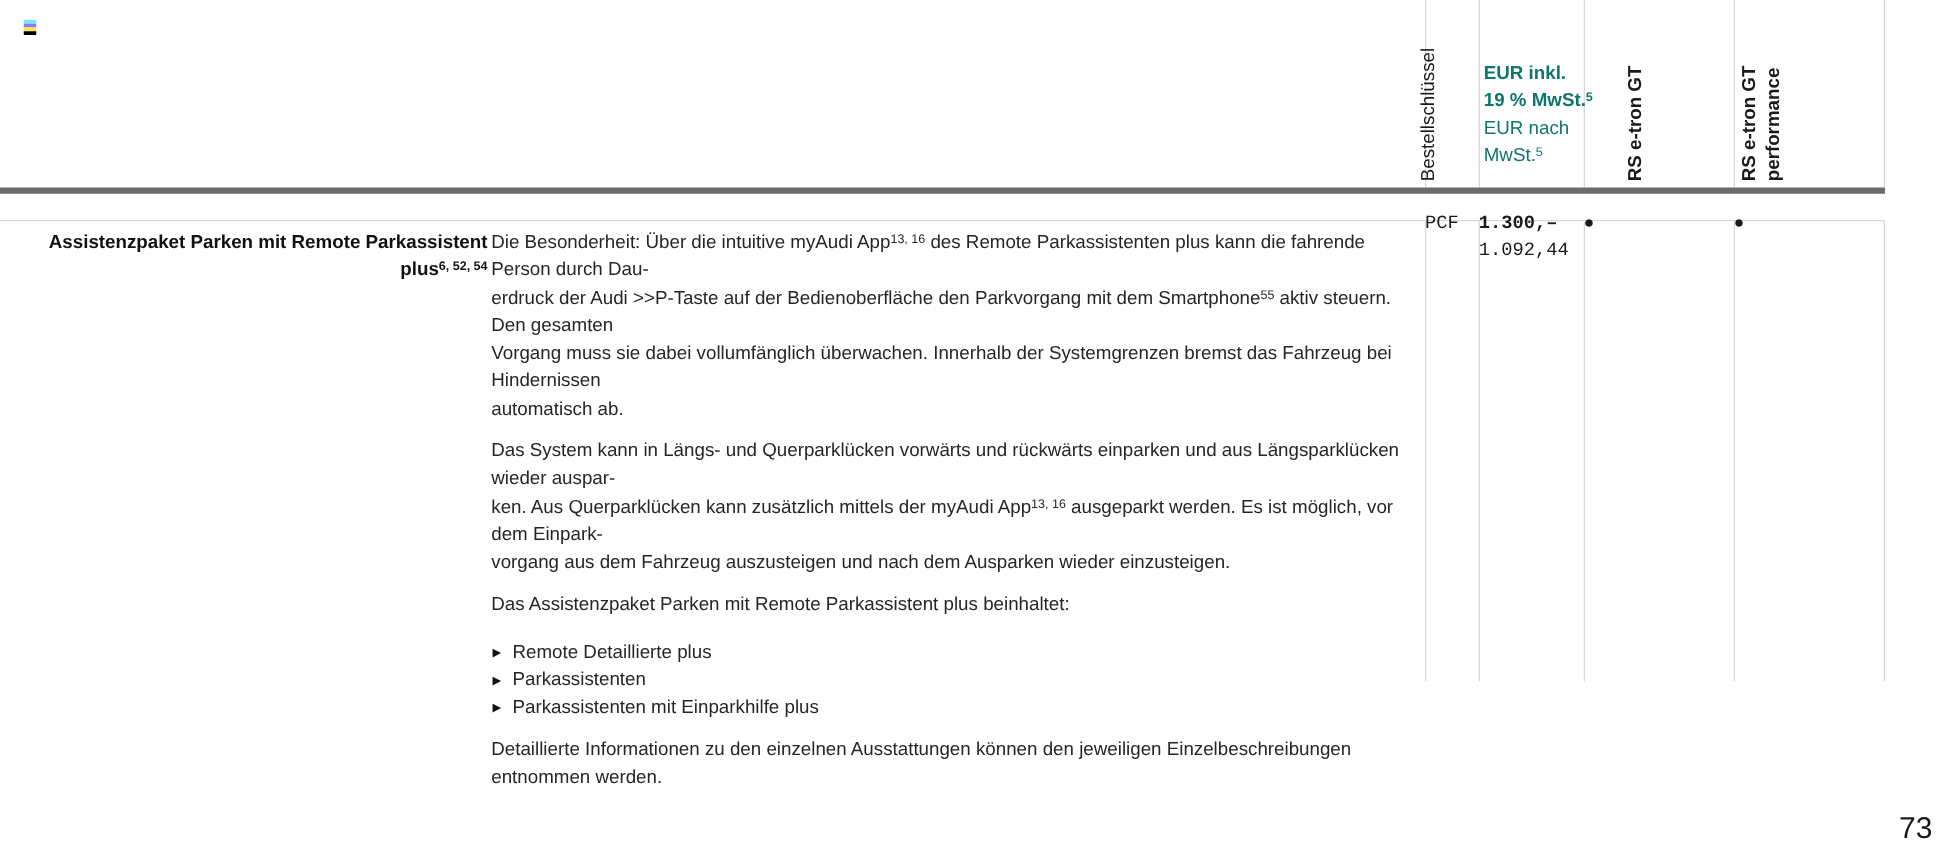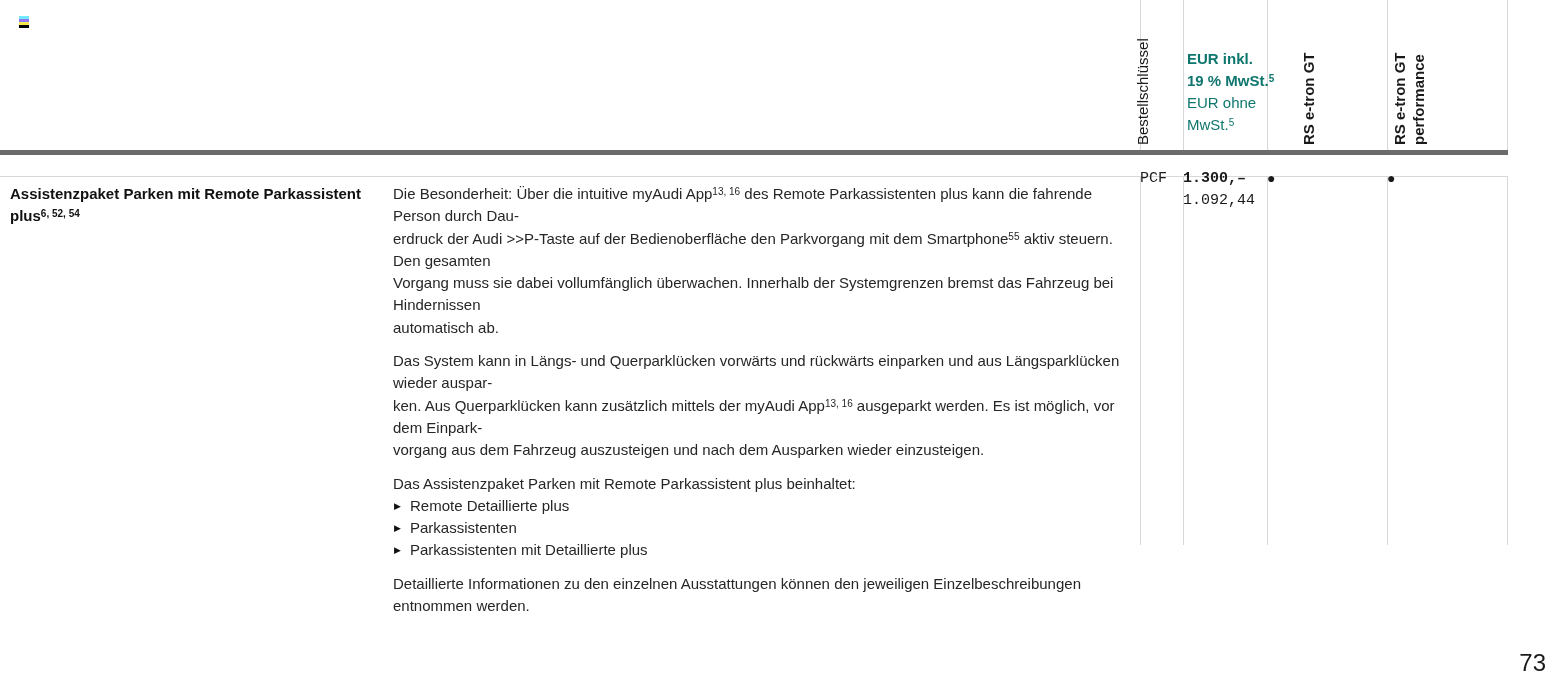--- a/index.html
+++ b/index.html
@@ -39,28 +39,28 @@
   .label-model-1    { left:1318px; top:126px; }
   .label-model-2    { left:1428px; top:107px; }
   .price-header { position:absolute; left:1187px; top:48px; font-size:15px; line-height:22px; color:#0f766e; }
   .price-header .b { font-weight:bold; }
 
   sup { font-size:10px; line-height:0; vertical-align:4px; }
 
   
   .row-title {
     position:absolute; left:10px; top:183px; width:380px;
-    font-size:15px; font-weight:bold; line-height:22.3px; color:#111;
+    font-size:15px; font-weight:bold; line-height:22.3px; color:#111;text-align:right;
   }
   .row-desc {
     position:absolute; left:393px; top:183px; width:742px;
     font-size:15px; line-height:22.3px; color:#262626;
   }
   .row-desc .para { margin:0 0 11px 0; }
-  .row-desc .para.no-gap { margin-bottom:0; }
+  .row-desc .para.no-gap { margin-bottom:16px; }
   .row-desc ul.bullets { list-style:none; margin:0 0 11px 0; }
   .row-desc ul.bullets li { display:flex; line-height:22.3px; }
   .row-desc .tri { width:17px; flex:0 0 17px; font-size:9px; line-height:22.3px; padding-left:1px; color:#111; }
 
   .cell { position:absolute; top:168px; font-size:15px; line-height:22.3px; text-align:left; color:#1a1a1a;font-family:Liberation Mono, monospace; }
   .cell-code  { left:1140px; width:43px; }
   .cell-price { left:1183px; width:84px; }
   .cell-price .incl { font-weight:bold; }
   .cell-dot-1 { left:1267px; width:120px; font-size:14px; }
   .cell-dot-2 { left:1387px; width:120px; font-size:14px; }
@@ -80,21 +80,21 @@
 <div class="vline hseg vl-1"></div>
 <div class="vline hseg vl-2"></div>
 <div class="vline hseg vl-3"></div>
 <div class="vline hseg vl-4"></div>
 <div class="vline hseg vl-5"></div>
 
 <div class="vlabel label-order-code">Bestellschlüssel</div>
 <div class="price-header">
   <div class="b">EUR inkl.</div>
   <div class="b"><span>19 % MwSt.</span><sup>5</sup></div>
-  <div>EUR ohne</div>
+  <div>EUR nach</div>
   <div><span>MwSt.</span><sup>5</sup></div>
 </div>
 <div class="vlabel bold label-model-1">RS e-tron GT</div>
 <div class="vlabel bold label-model-2">
   <span>RS e-tron GT</span><br>
   <span>performance</span>
 </div>
 
 <div class="thick-rule"></div>
 <div class="row-top-rule"></div>
@@ -117,21 +117,21 @@
       <li>
         <span class="tri">▶</span>
         <span>Remote Detaillierte plus</span>
       </li>
       <li>
         <span class="tri">▶</span>
         <span>Parkassistenten</span>
       </li>
       <li>
         <span class="tri">▶</span>
-        <span>Parkassistenten mit Detaillierte plus</span>
+        <span>Parkassistenten mit Einparkhilfe plus</span>
       </li>
     </ul>
     <p class="para">Detaillierte Informationen zu den einzelnen Ausstattungen können den jeweiligen Einzelbeschreibungen entnommen werden.</p>
   </div>
 
 <div class="cell cell-code">PCF</div>
 <div class="cell cell-price">
   <div class="incl">1.300,–</div>
   <div>1.092,44</div>
 </div>

